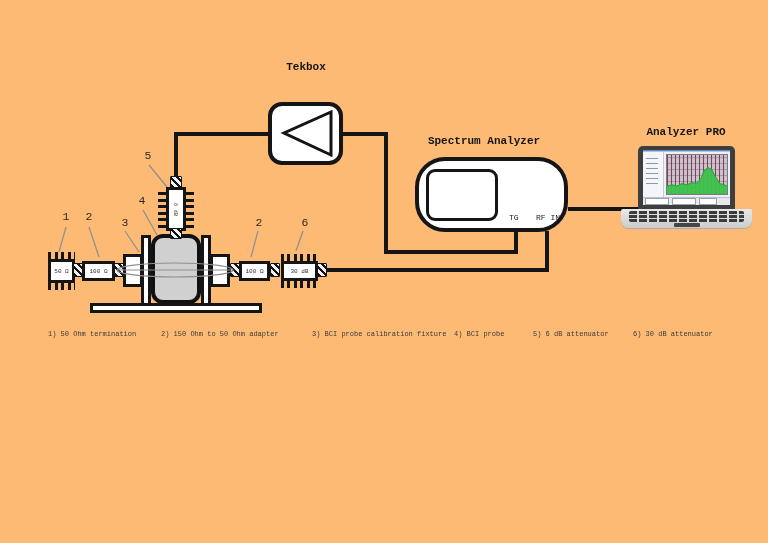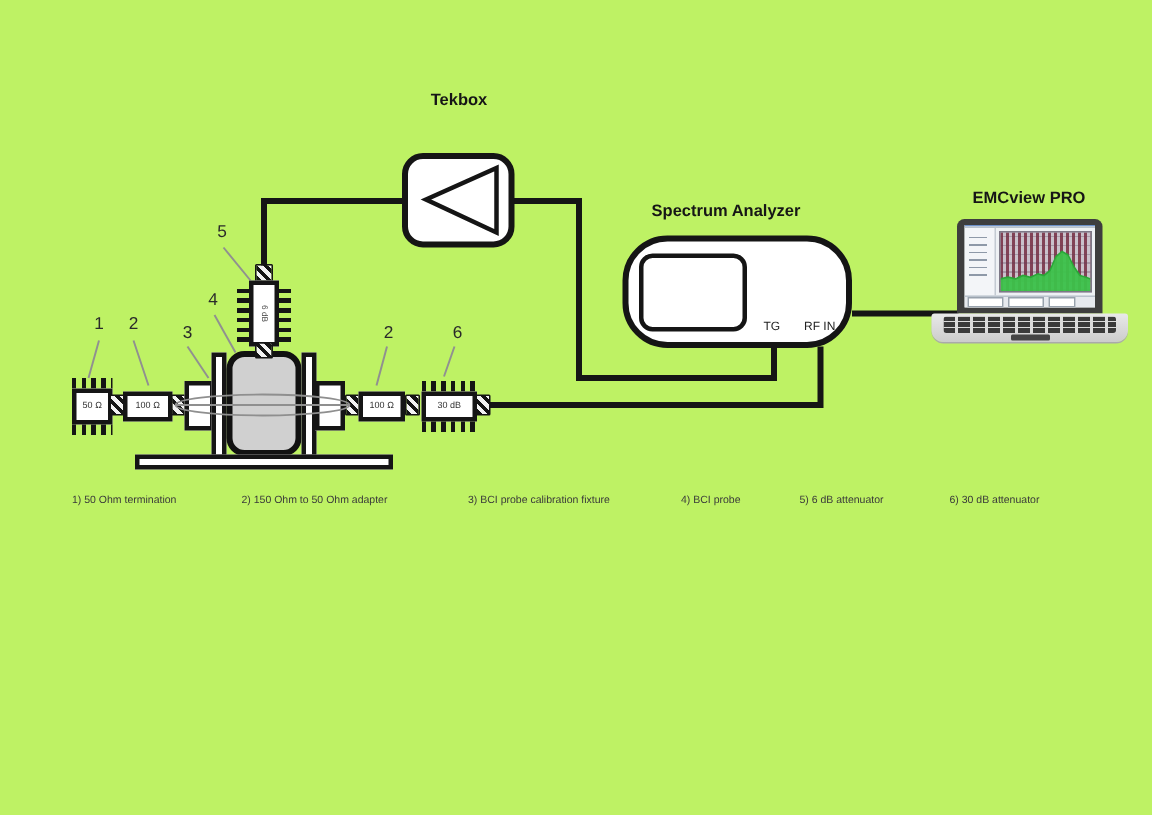--- a/index.html
+++ b/index.html
@@ -1,17 +1,17 @@
 <!DOCTYPE html>
 <html><head>
 <meta charset="utf-8">
 <style>
   html,body{margin:0;padding:0;background:#fff;}
-  #canvas{position:relative;width:768px;height:543px;background:#bef264;overflow:hidden;
-          font-family:Liberation Sans, sans-serif;color:#1a1a1a;}
+  #canvas{position:relative;width:768px;height:543px;background:#fdba74;overflow:hidden;
+          font-family:Liberation Mono, monospace;color:#1a1a1a;}
   .abs{position:absolute;box-sizing:border-box;}
   svg.layer{position:absolute;left:0;top:0;pointer-events:none;}
   
   .cbox{border:3px solid #151515;background:#fff;display:flex;align-items:center;justify-content:center;}
   .cbox .val{font-size:6px;color:#333;letter-spacing:0;white-space:nowrap;}
   
   .fins-h{background:repeating-linear-gradient(90deg,#151515 0 3px,rgba(0,0,0,0) 3px 6.5px);}
   .fins-v{background:repeating-linear-gradient(0deg,#151515 0 3px,rgba(0,0,0,0) 3px 6.5px);}
   
   .conn{background:repeating-linear-gradient(45deg,#151515 0 2.5px,#f2f2f2 2.5px 5px);
@@ -129,21 +129,21 @@
     </svg>
   </div>
 
   <div class="abs title" style="left:409px;top:135px;width:150px;">Spectrum Analyzer</div>
   <div class="abs roundbox" style="left:415px;top:157px;width:153px;height:75px;">
     <div class="abs" style="left:7px;top:8px;width:72px;height:52px;border:3px solid #151515;border-radius:9px;background:#fff;"></div>
     <div class="abs port" style="left:90px;top:52px;">TG</div>
     <div class="abs port" style="left:117px;top:52px;">RF IN</div>
   </div>
 
-  <div class="abs title" style="left:630px;top:126px;width:112px;">EMCview PRO</div>
+  <div class="abs title" style="left:630px;top:126px;width:112px;">Analyzer PRO</div>
   <div class="abs bezel" style="left:638px;top:146px;width:97px;height:63px;">
     <div class="abs lscreen" style="left:5px;top:4px;width:87px;height:55px;">
       <div class="ltitle"></div>
       <div class="lmenu"></div>
       <div class="lmain">
         <div class="lside"></div>
         <div class="lplot">
           <svg width="100%" height="100%" viewBox="0 0 60 34" preserveAspectRatio="none">
             <polygon points="0,27 5,26 10,27 15,25 20,26 25,24 29,25 33,22 37,14 41,11 45,13 49,20 53,25 57,26 60,27 60,34 0,34" fill="#3cc24a" opacity="0.95"></polygon>
             <polyline points="0,27 5,26 10,27 15,25 20,26 25,24 29,25 33,22 37,14 41,11 45,13 49,20 53,25 57,26 60,27" fill="none" stroke="#2aa838" stroke-width="1"></polyline>

